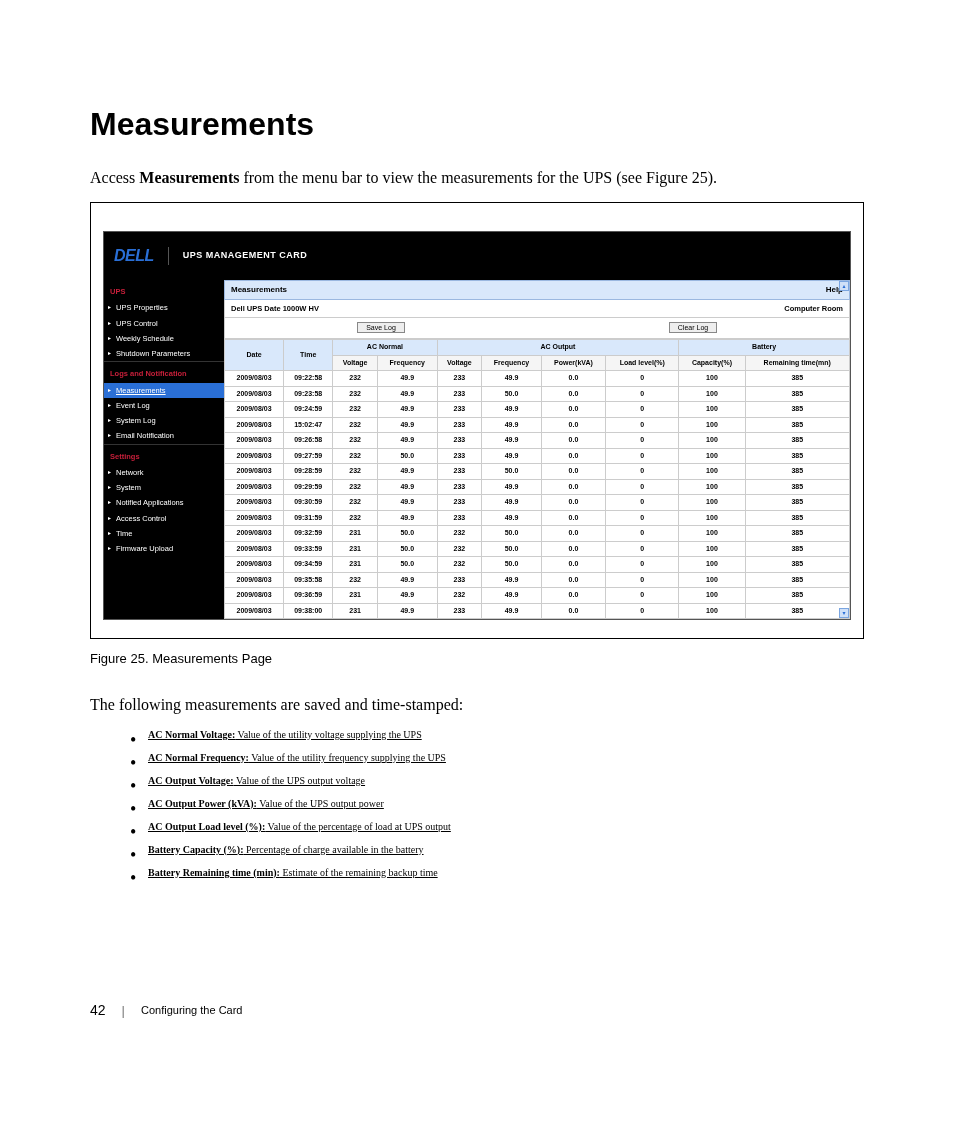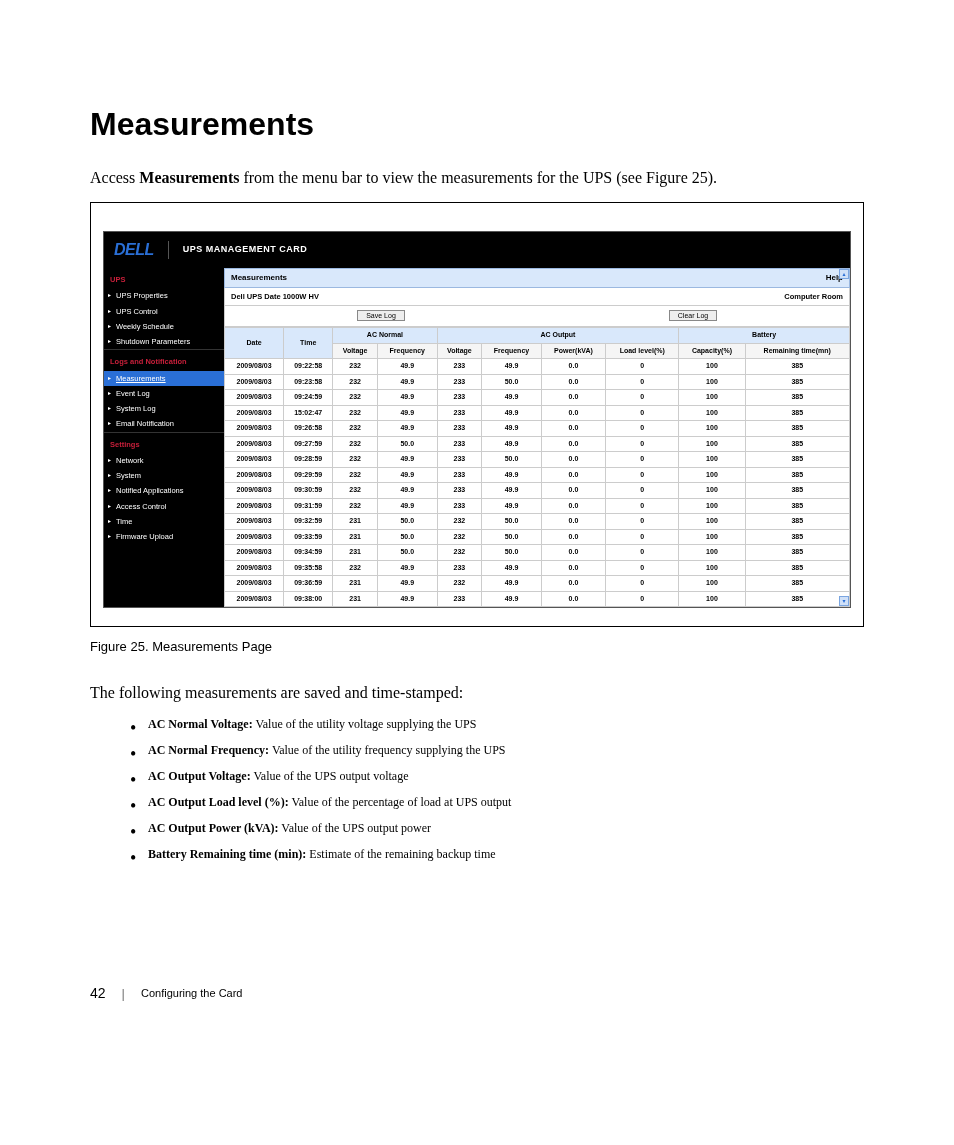--- a/index.html
+++ b/index.html
@@ -27,21 +27,21 @@
   }
   .app-shell {
     border: 1px solid #555;
     background: #fff;
     font-family: Arial, Helvetica, sans-serif;
     font-size: 8px;
     color: #000;
   }
   .app-header {
     background: #000;
-    height: 36px;
+    height: 48px;
     display: flex;
     align-items: center;
     padding: 0 10px;
     gap: 14px;
   }
   .logo {
     color: #2a6fd6;
     font-family: Arial, sans-serif;
     font-weight: bold;
     font-size: 16px;
@@ -151,24 +151,25 @@
   table.meas tbody td { font-weight: bold; }
   .fig-caption {
     font-family: Arial, Helvetica, sans-serif;
     font-weight: normal;
     font-size: 13px;
     margin-bottom: 24px;
   }
   .para { font-size: 16px; margin-bottom: 10px; }
   ul.bullets { list-style: none; padding-left: 40px; }
   ul.bullets li {
-    font-size: 12px;
+    font-size: 10px;
     margin-bottom: 8px;
     position: relative;
     padding-left: 18px;
+    text-decoration: underline;
   }
   ul.bullets li::before {
     content: "•";
     position: absolute;
     left: 0;
     font-size: 18px;
   }
   .footer {
     margin-top: 120px;
     font-family: Arial, Helvetica, sans-serif;
@@ -453,22 +454,23 @@
 </div>
 
 <p class="fig-caption">Figure 25. Measurements Page</p>
 
 <p class="para">The following measurements are saved and time-stamped:</p>
 
 <ul class="bullets" id="bullets">
     <li><strong>AC Normal Voltage:</strong><span> Value of the utility voltage supplying the UPS</span></li>
     <li><strong>AC Normal Frequency:</strong><span> Value of the utility frequency supplying the UPS</span></li>
     <li><strong>AC Output Voltage:</strong><span> Value of the UPS output voltage</span></li>
+    <li><strong>AC Output Power (kVA):</strong><span> Value of the UPS output power</span></li>
     <li><strong>AC Output Load level (%):</strong><span> Value of the percentage of load at UPS output</span></li>
-    <li><strong>AC Output Power (kVA):</strong><span> Value of the UPS output power</span></li>
+    <li><strong>Battery Capacity (%):</strong><span> Percentage of charge available in the battery</span></li>
     <li><strong>Battery Remaining time (min):</strong><span> Estimate of the remaining backup time</span></li>
   </ul>
 
 <div class="footer">
   <span class="pnum">42</span>
   <span class="vbar">|</span>
   <span class="fname">Configuring the Card</span>
 </div>
 
 </body></html>

